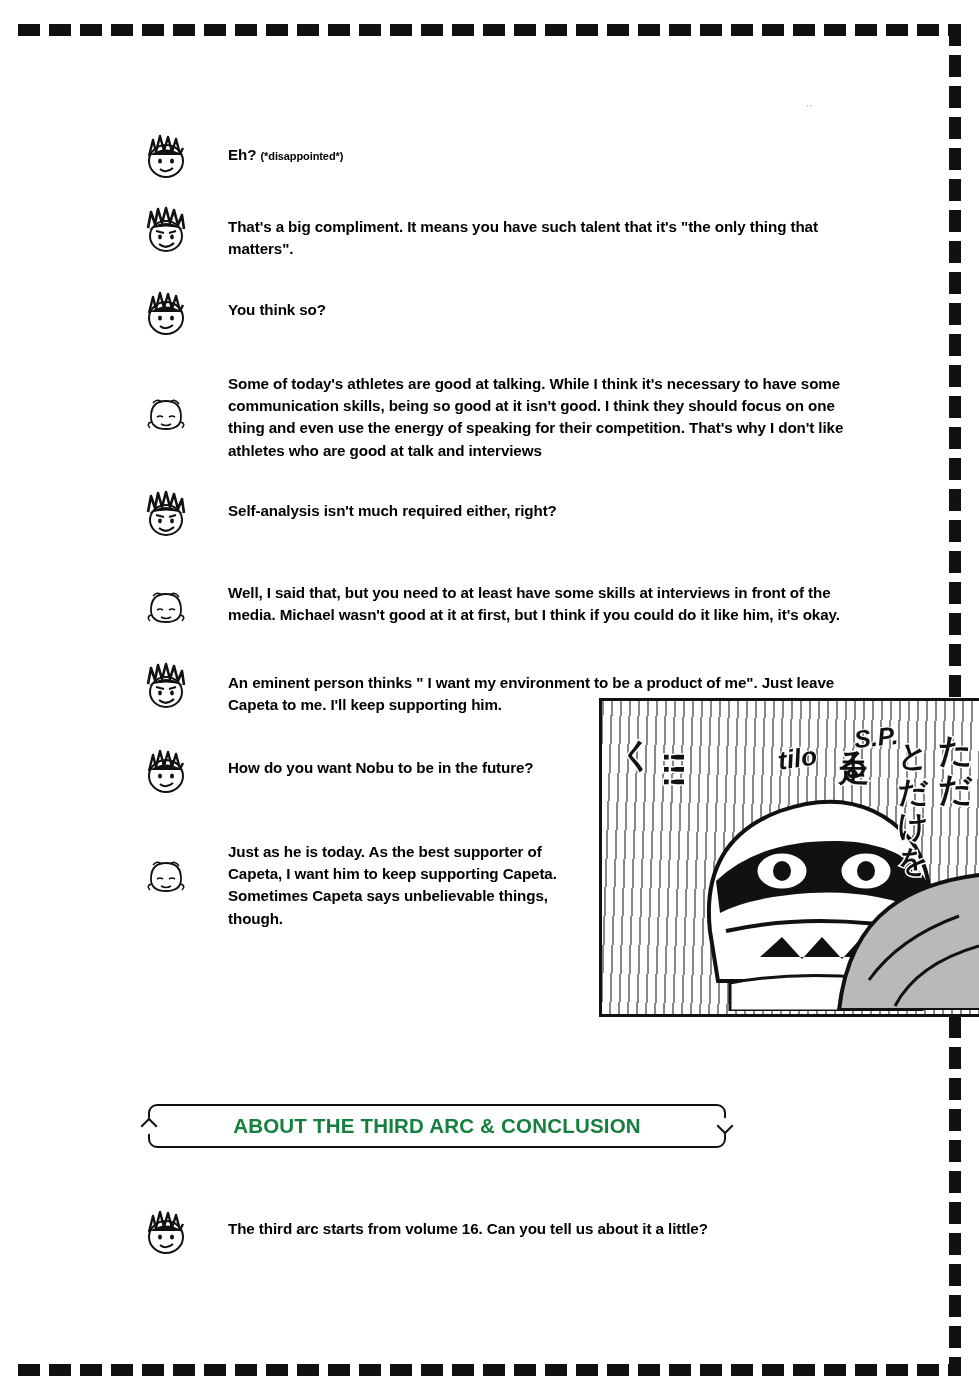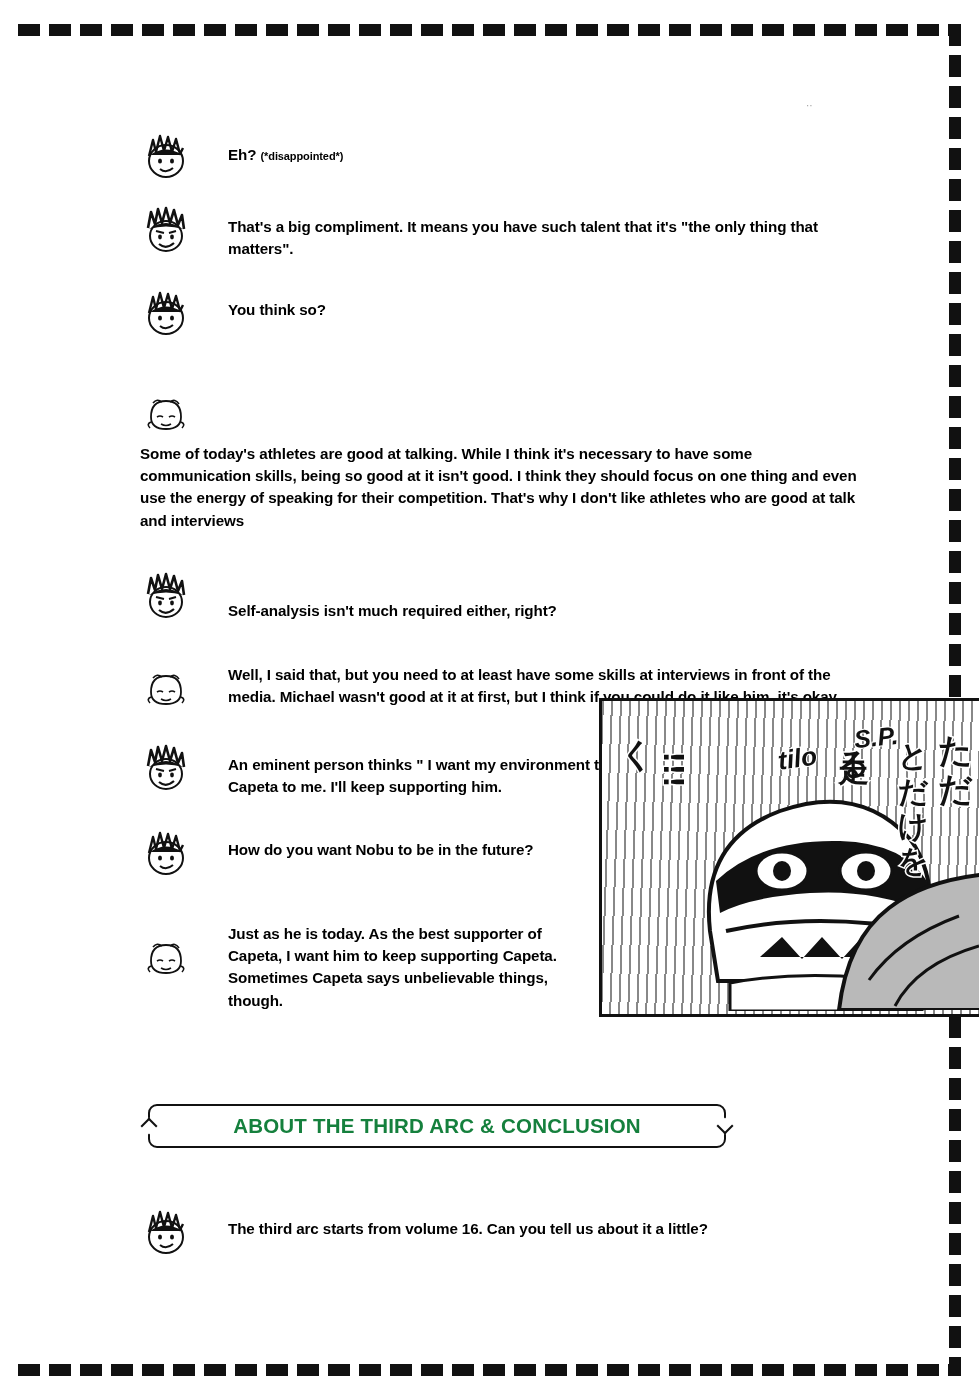--- a/index.html
+++ b/index.html
@@ -222,37 +222,37 @@
           <path d="M9 26 L13 10 L16 22 L20 6 L24 21 L28 7 L32 22 L36 9 L40 24 L43 18" fill="none" stroke="#111" stroke-width="2.4" stroke-linejoin="round"></path>
           <path d="M10 25 Q26 14 42 25" fill="#111"></path>
           <ellipse cx="20" cy="31" rx="2" ry="2.6" fill="#111"></ellipse>
           <ellipse cx="32" cy="31" rx="2" ry="2.6" fill="#111"></ellipse>
           <path d="M20 39 Q26 44 33 38" fill="none" stroke="#111" stroke-width="2"></path>
         </svg>
       </div>
       <div class="line-text">You think so?</div>
     </div>
 
-    <div class="row r-long" style="margin-bottom:38px;flex-direction:column;">
+    <div class="row r-long" style="margin-bottom:26px;">
       <div class="avatar" style="margin-top:18px;">
         <svg viewBox="0 0 52 52" width="52" height="52">
           <path d="M11 28 Q11 12 26 12 Q41 12 41 28 Q41 40 26 40 Q11 40 11 28Z" fill="#fff" stroke="#111" stroke-width="1.8"></path>
           <path d="M13 14 Q17 9 22 13" fill="none" stroke="#111" stroke-width="1.6"></path>
           <path d="M30 13 Q35 9 39 15" fill="none" stroke="#111" stroke-width="1.6"></path>
           <path d="M17 28 Q20 26 23 28" fill="none" stroke="#111" stroke-width="1.6"></path>
           <path d="M29 28 Q32 26 35 28" fill="none" stroke="#111" stroke-width="1.6"></path>
           <path d="M21 35 Q26 38 31 35" fill="none" stroke="#111" stroke-width="1.6"></path>
           <path d="M11 33 Q6 35 10 39" fill="none" stroke="#111" stroke-width="1.6"></path>
           <path d="M41 33 Q46 35 42 39" fill="none" stroke="#111" stroke-width="1.6"></path>
         </svg>
       </div>
       <div class="line-text">Some of today's athletes are good at talking. While I think it's necessary to have some communication skills, being so good at it isn't good. I think they should focus on one thing and even use the energy of speaking for their competition. That's why I don't like athletes who are good at talk and interviews</div>
     </div>
 
-    <div class="row" style="margin-bottom:30px;align-items:flex-end;">
+    <div class="row" style="margin-bottom:30px;">
       <div class="avatar">
         <svg viewBox="0 0 52 52" width="52" height="52">
           <ellipse cx="26" cy="32" rx="16" ry="15" fill="#fff" stroke="#111" stroke-width="2"></ellipse>
           <path d="M8 24 L11 8 L15 20 L18 5 L22 19 L26 4 L30 19 L34 6 L38 21 L42 11 L44 25" fill="none" stroke="#111" stroke-width="2.6" stroke-linejoin="round"></path>
           <path d="M9 25 Q26 13 43 25 Q26 20 9 25Z" fill="#111"></path>
           <path d="M16 27 L24 29 M36 27 L29 29" stroke="#111" stroke-width="2" fill="none"></path>
           <ellipse cx="20" cy="33" rx="1.9" ry="2.4" fill="#111"></ellipse>
           <ellipse cx="32" cy="33" rx="1.9" ry="2.4" fill="#111"></ellipse>
           <path d="M19 40 Q26 46 34 39" fill="none" stroke="#111" stroke-width="2.2"></path>
         </svg>

